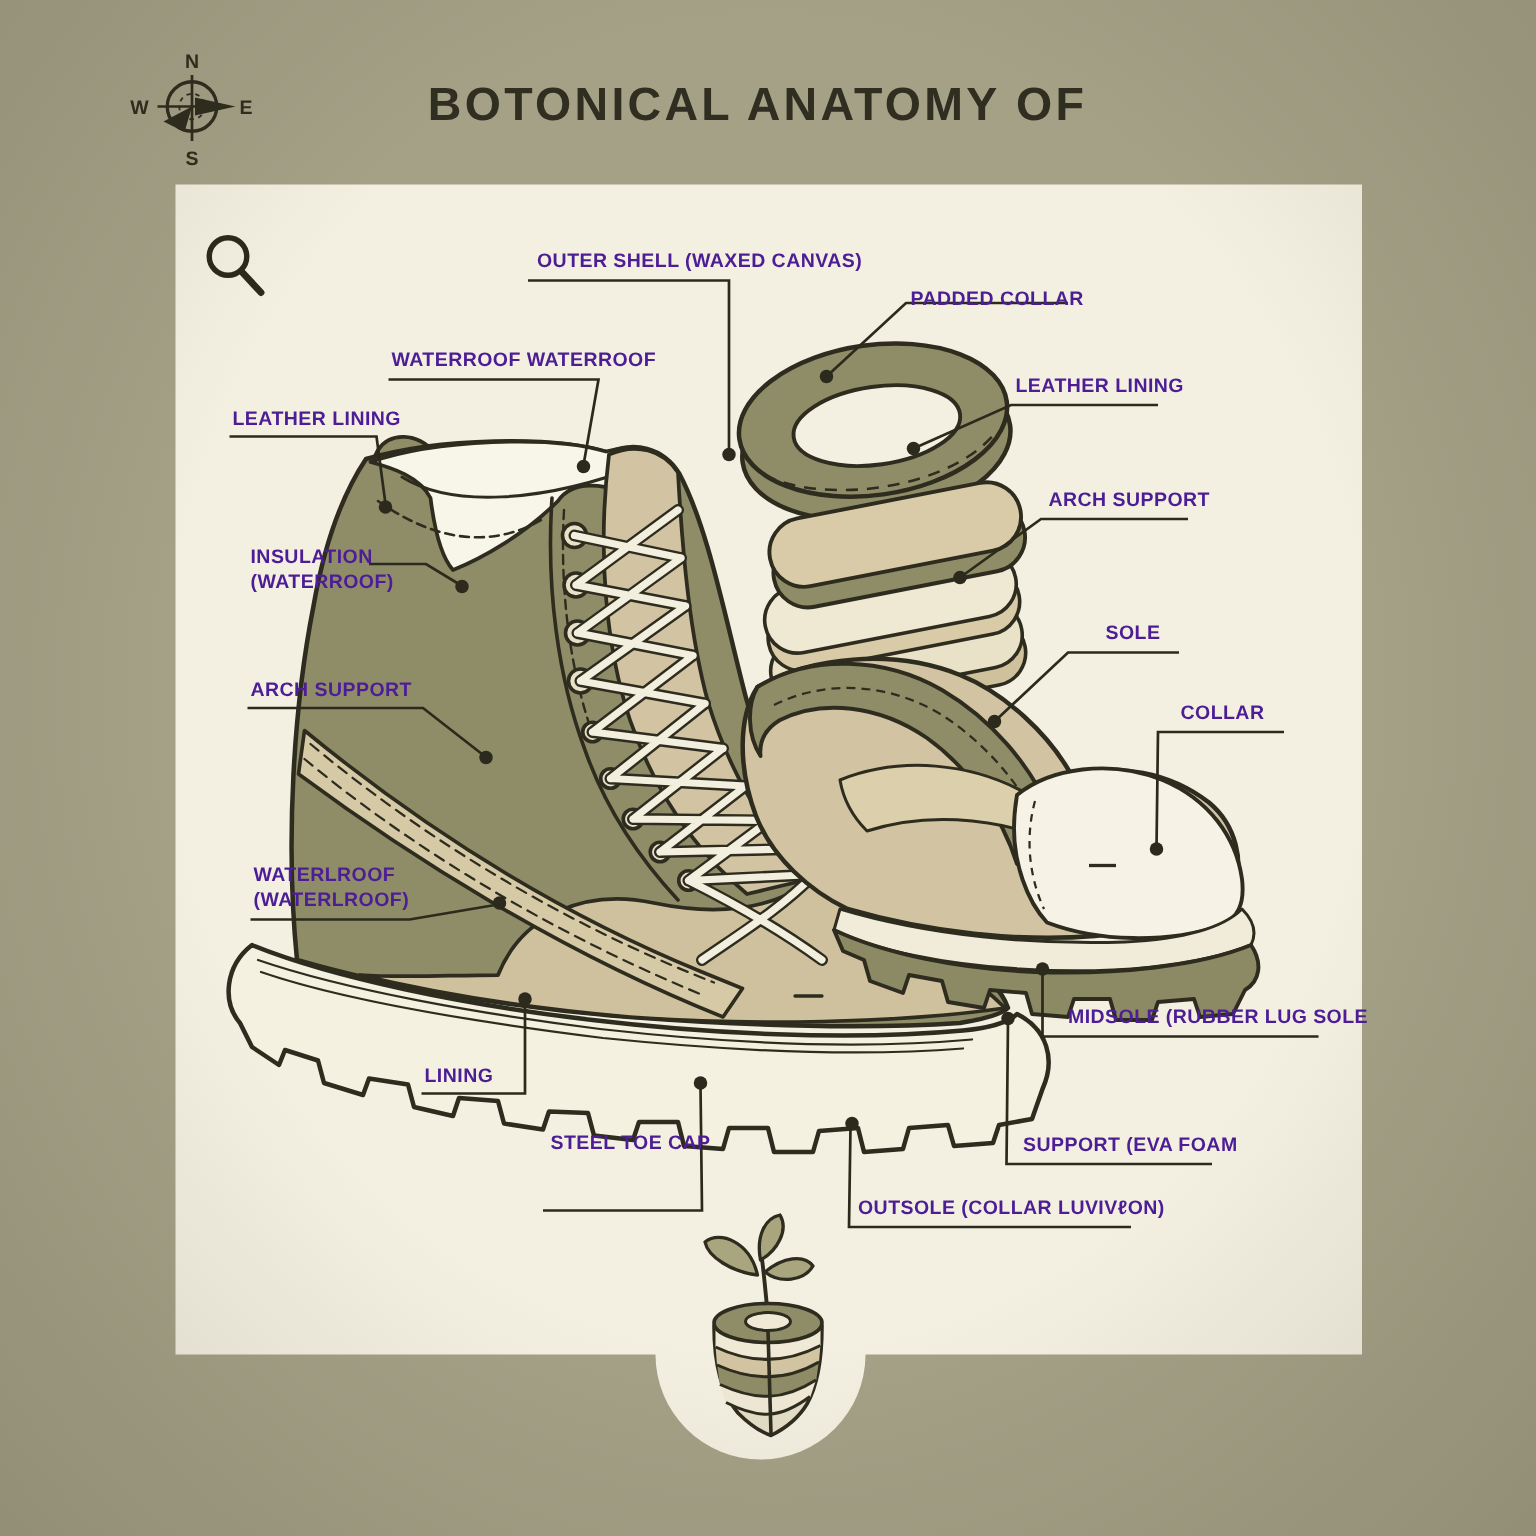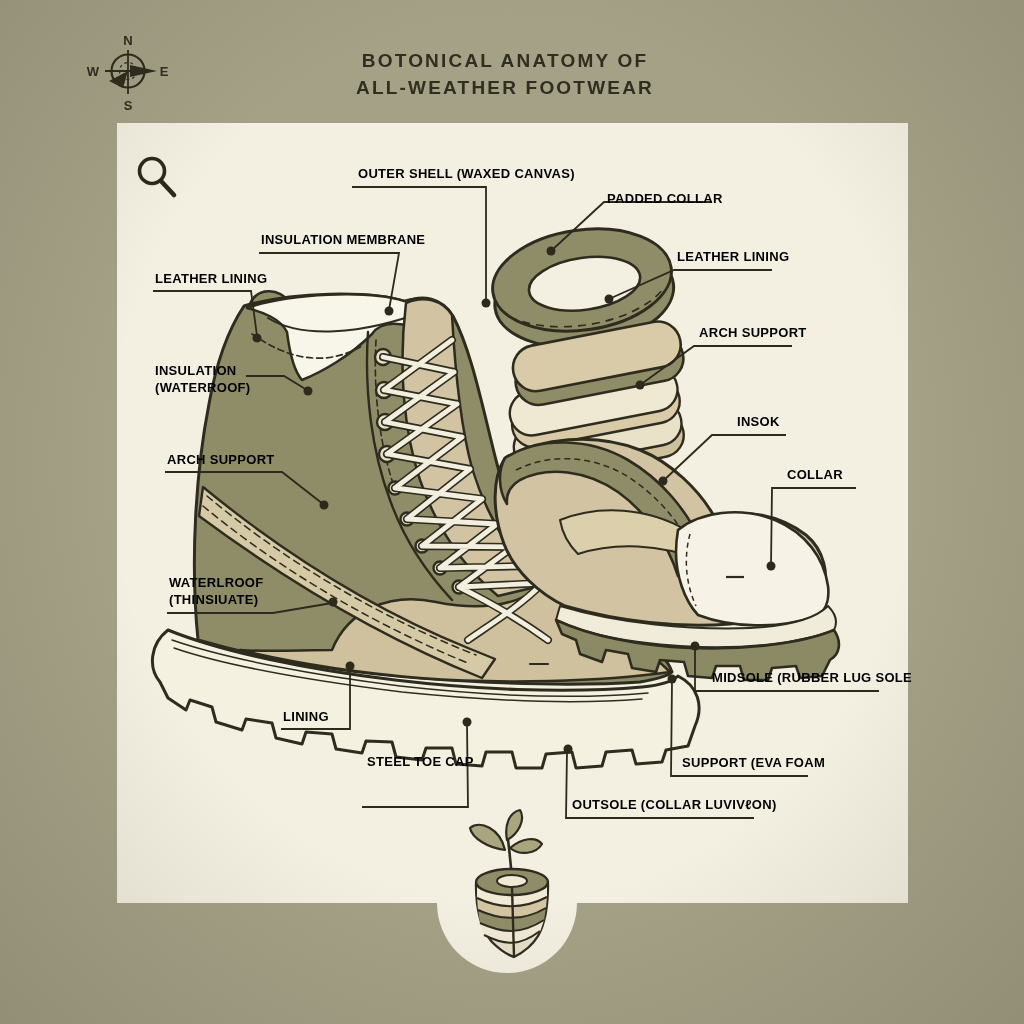--- a/index.html
+++ b/index.html
@@ -4,22 +4,22 @@
 <style>
   html,body{margin:0;padding:0;background:#8f8c73;}
   .canvas{position:relative;width:1024px;height:1024px;margin:0 auto;overflow:hidden;
           background:#a5a187;font-family:"Liberation Sans",sans-serif;}
   .panel{position:absolute;left:117px;top:123px;width:791px;height:780px;background:#f3f0e2;}
   .bulge{position:absolute;left:437px;top:833px;width:140px;height:140px;border-radius:50%;background:#f3f0e2;}
   svg.art{position:absolute;left:0;top:0;}
   .vignette{position:absolute;left:0;top:0;width:1024px;height:1024px;pointer-events:none;
             background:radial-gradient(ellipse at 50% 45%, rgba(0,0,0,0) 55%, rgba(48,44,26,0.22) 118%);}
   .title{position:absolute;left:505px;top:48px;transform:translateX(-50%);text-align:center;
-         font-size:19px;font-weight:700;letter-spacing:2.2px;color:#2f2e20;line-height:1.4;white-space:nowrap;}
-  .lbl{position:absolute;font-size:13px;font-weight:700;color:#000000;letter-spacing:.3px;white-space:nowrap;}
+         font-size:31px;font-weight:700;letter-spacing:2.2px;color:#2f2e20;line-height:1.4;white-space:nowrap;}
+  .lbl{position:absolute;font-size:13px;font-weight:700;color:#4c1d95;letter-spacing:.3px;white-space:nowrap;}
   .lbl span{display:block;line-height:1.32;}
 </style>
 </head>
 <body>
 
 <div class="canvas">
 
   <div class="panel"></div>
   <div class="bulge"></div>
 
@@ -254,39 +254,38 @@
         <circle cx="257" cy="338" r="4.5"></circle>
           <circle cx="389" cy="311" r="4.5"></circle>
       </g>
     </g>
   </svg>
 
   <div class="vignette"></div>
 
   <div class="title">
     <div>BOTONICAL ANATOMY OF</div>
-    <div>ALL-WEATHER FOOTWEAR</div>
   </div>
 
   <div class="lbl" style="left:358px;top:166px">OUTER SHELL (WAXED CANVAS)</div>
   <div class="lbl" style="left:607px;top:191px">PADDED COLLAR</div>
-  <div class="lbl" style="left:261px;top:232px">INSULATION MEMBRANE</div>
+  <div class="lbl" style="left:261px;top:232px">WATERROOF WATERROOF</div>
   <div class="lbl" style="left:155px;top:271px">LEATHER LINING</div>
   <div class="lbl" style="left:677px;top:249px">LEATHER LINING</div>
-  <div class="lbl" style="left:155px;top:362px">
+  <div class="lbl" style="left:167px;top:362px">
     <span>INSULATION</span>
     <span>(WATERROOF)</span>
   </div>
   <div class="lbl" style="left:167px;top:452px">ARCH SUPPORT</div>
   <div class="lbl" style="left:699px;top:325px">ARCH SUPPORT</div>
-  <div class="lbl" style="left:737px;top:414px">INSOK</div>
+  <div class="lbl" style="left:737px;top:414px">SOLE</div>
   <div class="lbl" style="left:787px;top:467px">COLLAR</div>
   <div class="lbl" style="left:169px;top:574px">
     <span>WATERLROOF</span>
-    <span>(THINSIUATE)</span>
+    <span>(WATERLROOF)</span>
   </div>
   <div class="lbl" style="left:283px;top:709px">LINING</div>
   <div class="lbl" style="left:367px;top:754px">STEEL TOE CAP</div>
   <div class="lbl" style="left:572px;top:797px">OUTSOLE (COLLAR LUVIVℓON)</div>
   <div class="lbl" style="left:682px;top:755px">SUPPORT (EVA FOAM</div>
   <div class="lbl" style="left:712px;top:670px">MIDSOLE (RUBBER LUG SOLE</div>
 
 </div>
 
 </body></html>

